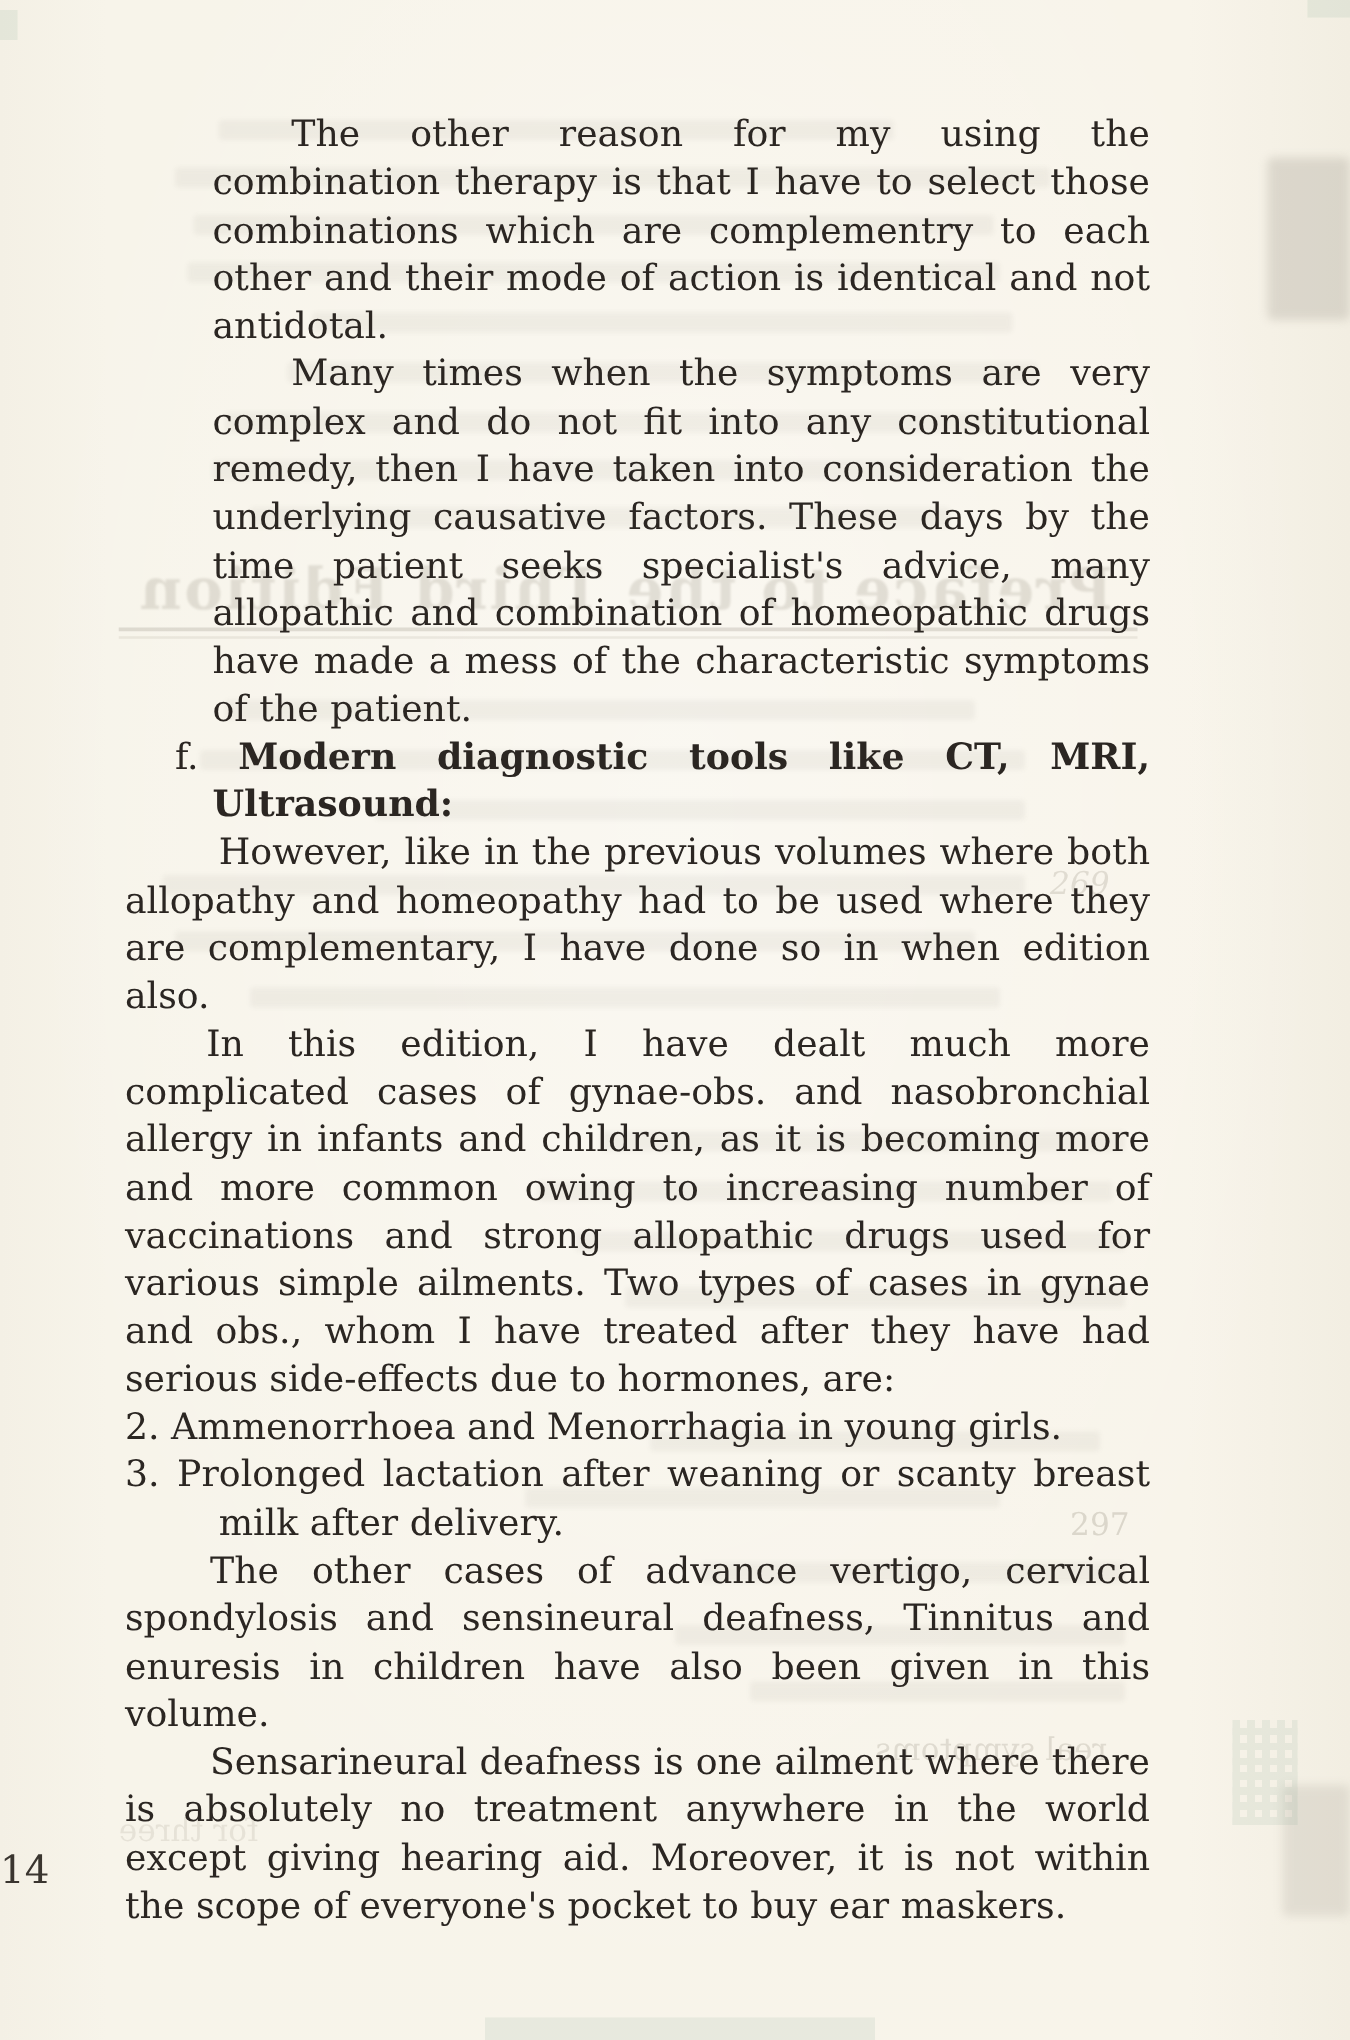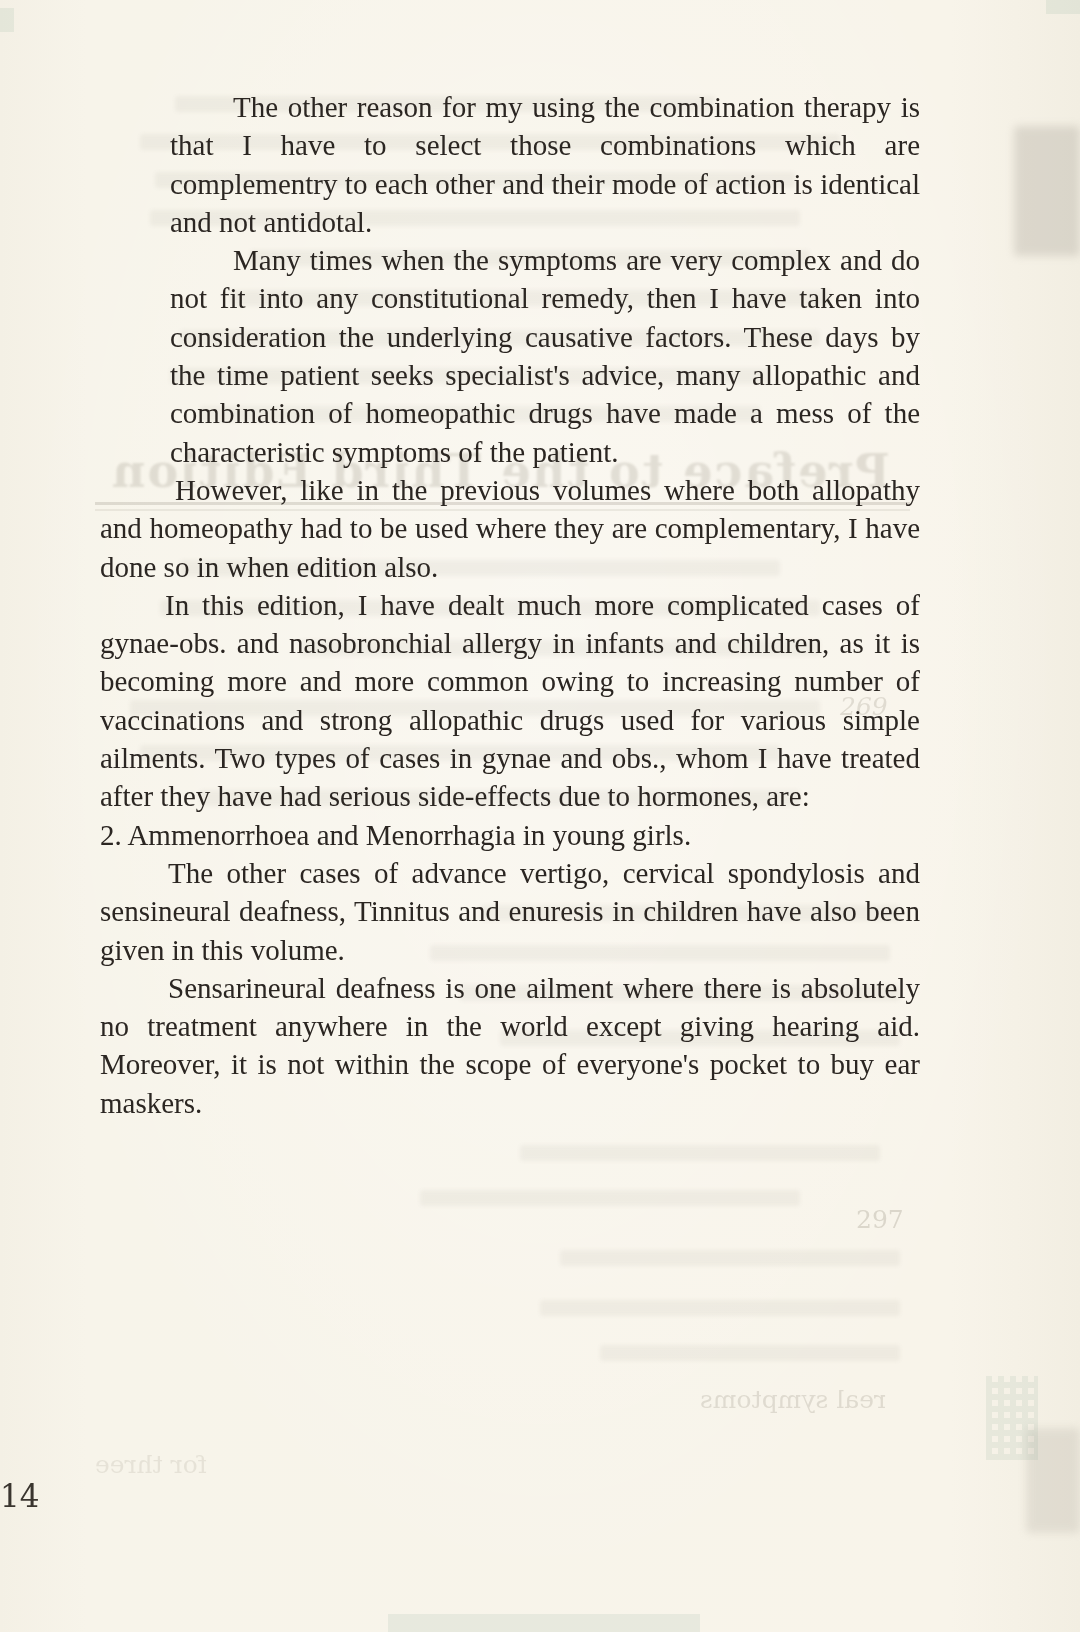--- a/index.html
+++ b/index.html
@@ -17,21 +17,21 @@
       linear-gradient(90deg, #f4f0e5 0%, #f7f4ea 8%, #f8f4ea 88%, #f2eee2 100%);
     background-color:#f7f3e9;
     overflow:hidden;
   }
   
   .content{
     position:absolute; left:100px; top:88px; width:820px;
     font-size:29px; line-height:38.3px; color:#2b2622;
     text-align:justify;
   }
-  .content p{margin:0;font-family:Liberation Serif, serif;}
+  .content p{margin:0;}
   .sec-ef{margin-left:70px;}
   .ind63{text-indent:63px;}
   .ind65{text-indent:65px;}
   .ind68{text-indent:68px;}
   .ind75{text-indent:75px;}
   .ef-item{padding-left:0; text-indent:-30px; margin-left:4px;}
   .ef-item b{font-weight:bold;}
   .num-item{padding-left:75px; text-indent:-75px;}
   .page-number{
     position:absolute; left:0; top:1478px; width:860px;
@@ -105,28 +105,33 @@
   <div class="greenmark" style="left:388px;top:1614px;width:312px;height:18px;"></div>
   <div class="greenmark checker" style="left:986px;top:1376px;width:52px;height:84px;"></div>
 
   <div class="content">
 
     <div class="sec-ef">
       <p class="ind63">The other reason for my using the combination therapy is that I have to select those combinations which are complementry to each other and their mode of action is identical and not antidotal.</p>
       <p class="ind63">Many times when the symptoms are very complex and do not fit into any constitutional remedy, then I have taken into consideration the underlying causative factors. These days by the time patient seeks specialist's advice, many allopathic and combination of homeopathic drugs have made a mess of the characteristic symptoms of the patient.</p>
 
 
+      <p class="ef-item"><span>f.</span>
+        <b>Modern diagnostic tools like CT, MRI, Ultrasound:</b>
+        <span></span></p>
     </div>
 
     <p class="ind75">However, like in the previous volumes where both allopathy and homeopathy had to be used where they are complementary, I have done so in when edition also.</p>
     <p class="ind65">In this edition, I have dealt much more complicated cases of gynae-obs. and nasobronchial allergy in infants and children, as it is becoming more and more common owing to increasing number of vaccinations and strong allopathic drugs used for various simple ailments. Two types of cases in gynae and obs., whom I have treated after they have had serious side-effects due to hormones, are:</p>
 
     <div>
       <p class="num-item"><span>2.</span>
         <span>Ammenorrhoea and Menorrhagia in young girls.</span></p>
+      <p class="num-item"><span>3.</span>
+        <span>Prolonged lactation after weaning or scanty breast milk after delivery.</span></p>
     </div>
 
     <p class="ind68">The other cases of advance vertigo, cervical spondylosis and sensineural deafness, Tinnitus and enuresis in children have also been given in this volume.</p>
     <p class="ind68">Sensarineural deafness is one ailment where there is absolutely no treatment anywhere in the world except giving hearing aid. Moreover, it is not within the scope of everyone's pocket to buy ear maskers.</p>
   </div>
 
   <div class="page-number">14</div>
 
 </div>
 

